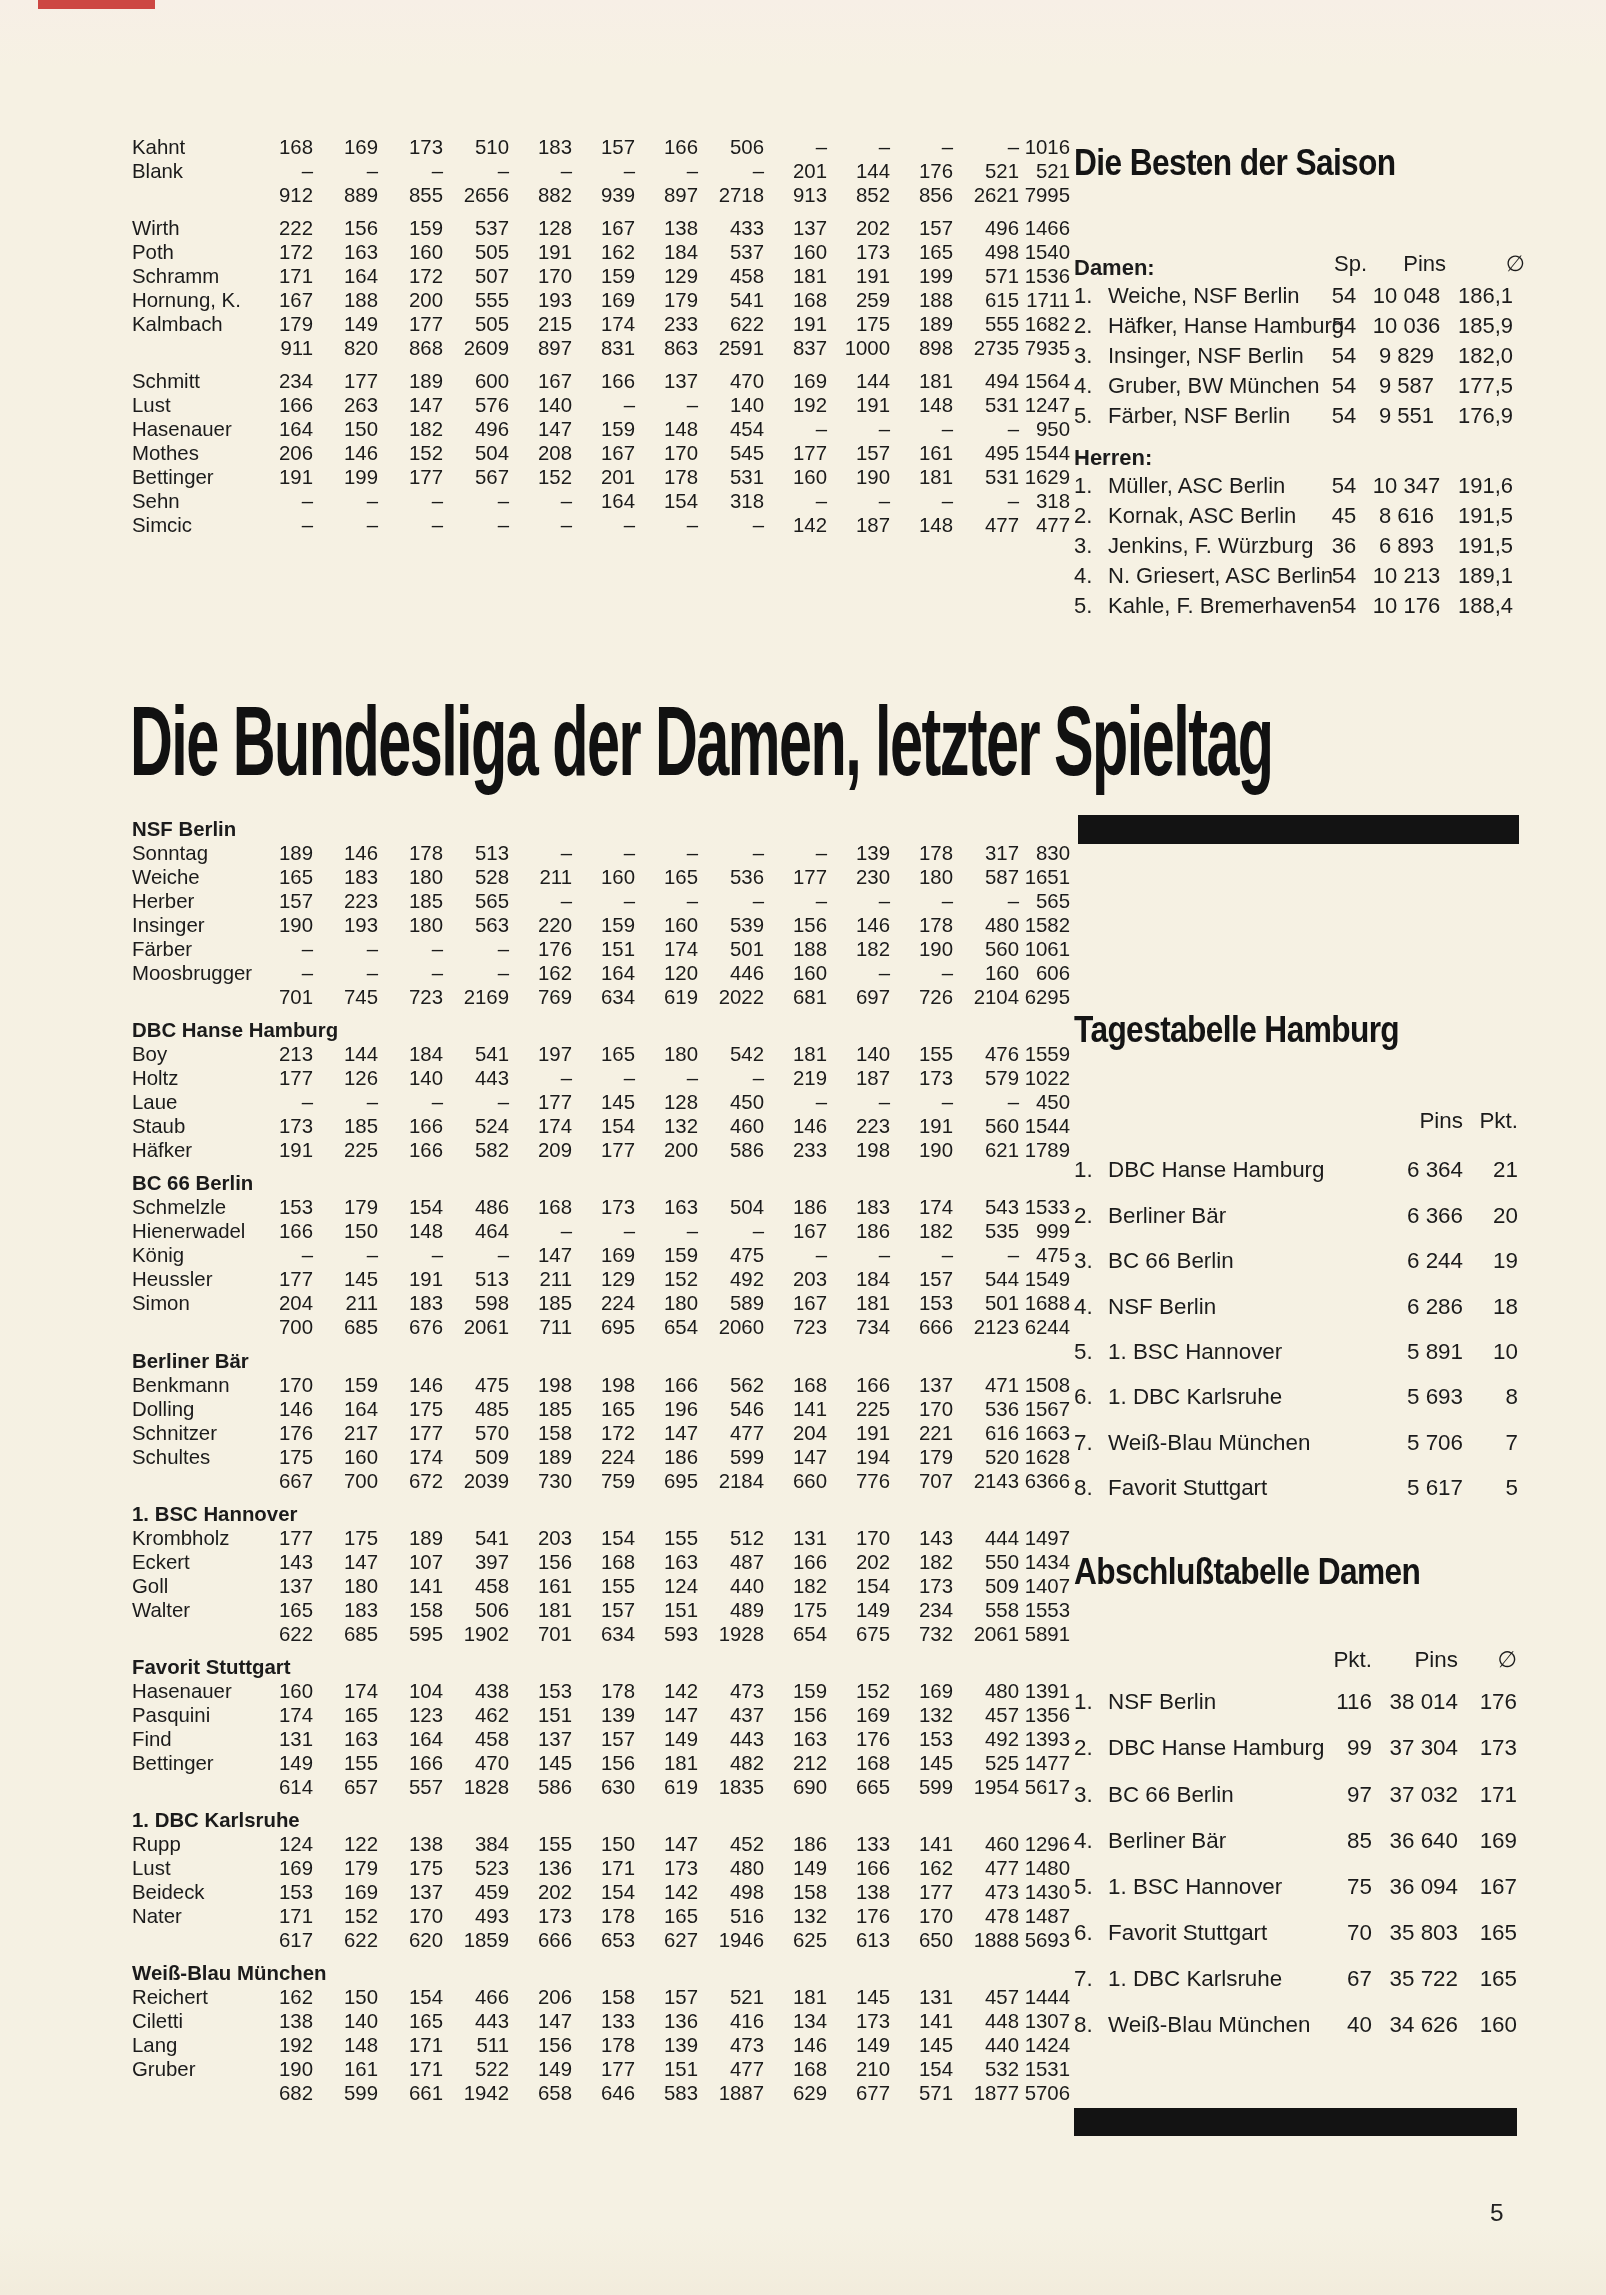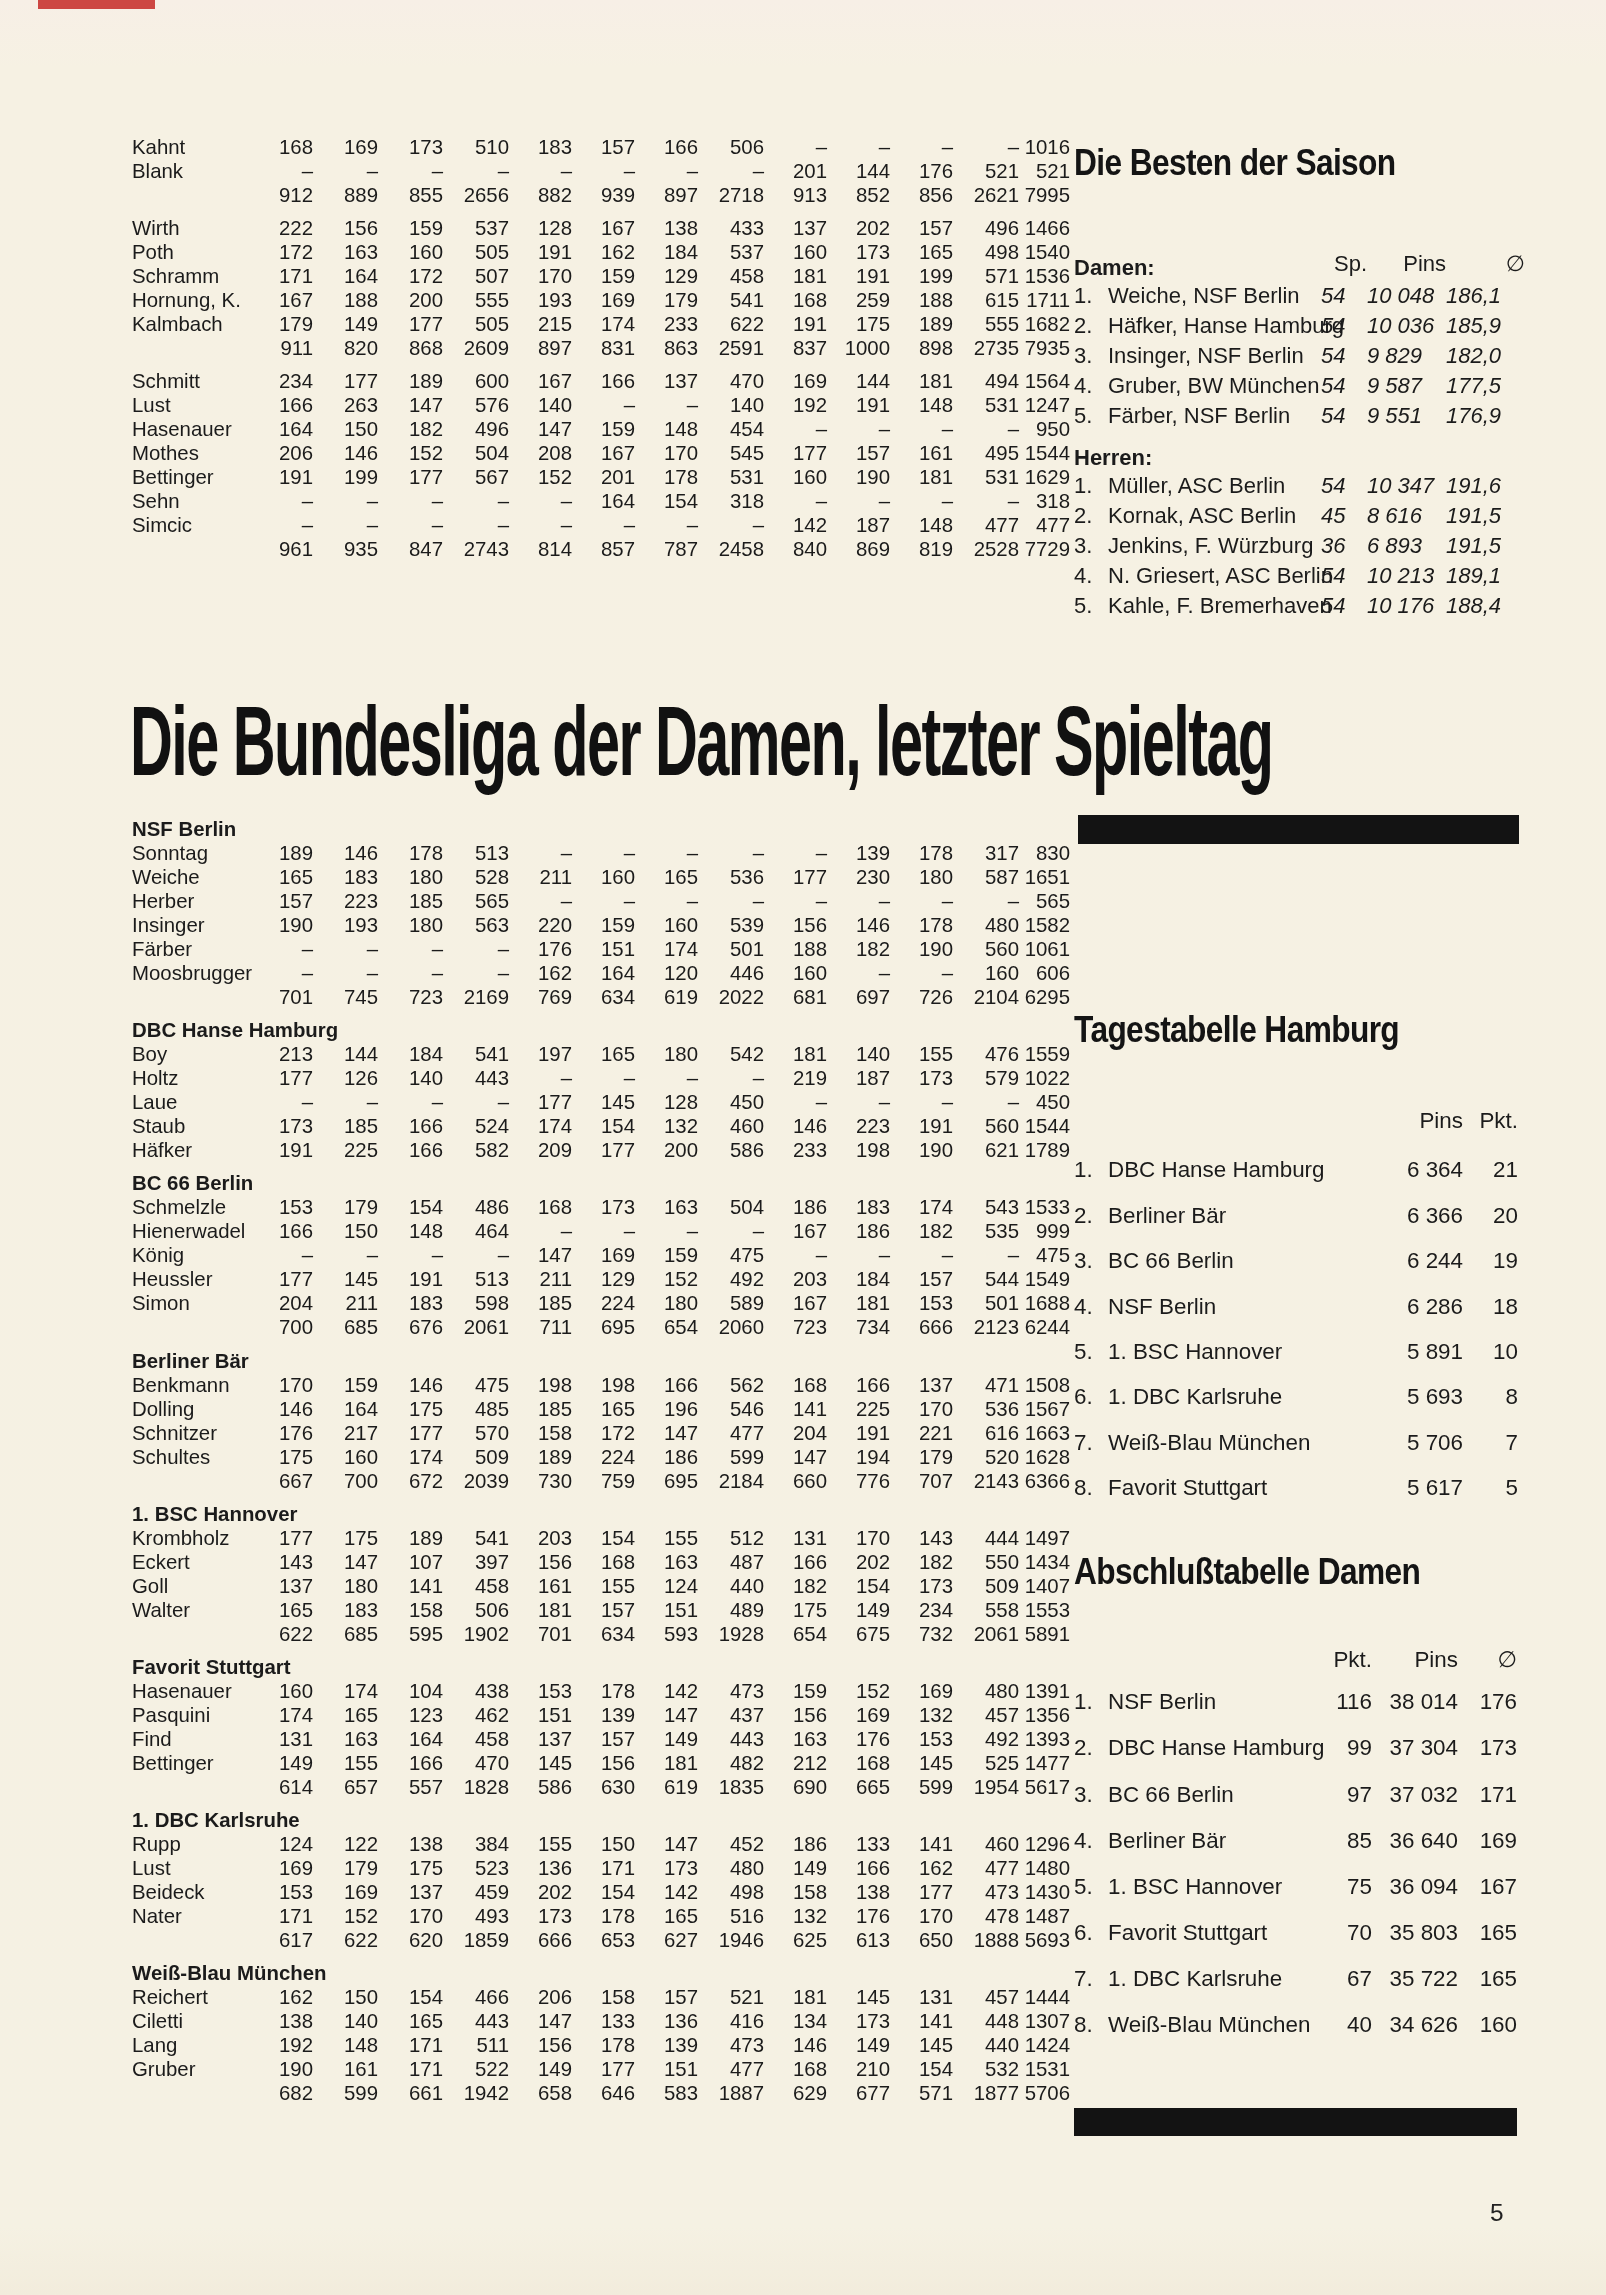--- a/index.html
+++ b/index.html
@@ -31,21 +31,21 @@
     transform:scaleX(0.60); transform-origin:left top;
     white-space:nowrap; color:#111;
   }
 
   
   .side-title {
     font-size:36px; font-weight:bold; letter-spacing:-0.7px;
     transform:scaleX(0.88); transform-origin:left top; white-space:nowrap; color:#141414;
   }
   .besten-grid { display:grid; grid-template-columns:34px 213px 46px 79px 79px; font-size:22px; line-height:30px; }
-  .besten-grid .num { text-align:left; white-space:nowrap;font-style:italic; }
+  .besten-grid .num { text-align:center; white-space:nowrap; }
   .besten-grid .nm { white-space:nowrap; }
   .grp-label { font-weight:bold; font-size:22px; }
   .bes-head { display:grid; grid-template-columns:34px 213px 46px 79px 79px; font-size:22px; }
   .bes-head .num { text-align:right; }
 
   .tages-grid { display:grid; grid-template-columns:34px 250px 105px 55px; font-size:22.4px; line-height:26px; }
   .tages-grid .num { text-align:right; white-space:nowrap; }
   .tages-grid .nm { white-space:nowrap; }
 
   .absch-grid { display:grid; grid-template-columns:34px 224px 40px 86px 59px; font-size:22.4px; line-height:26px; }
@@ -318,36 +318,20 @@
           <span class="num">–</span>
           <span class="num">–</span>
           <span class="num">–</span>
           <span class="num">–</span>
           <span class="num">–</span>
           <span class="num">142</span>
           <span class="num">187</span>
           <span class="num">148</span>
           <span class="num">477</span>
           <span class="num">477</span>
-        </div>
-        <div class="stat-row">
-          <span class="pname"></span>
-          <span class="num">961</span>
-          <span class="num">935</span>
-          <span class="num">847</span>
-          <span class="num">2743</span>
-          <span class="num">814</span>
-          <span class="num">857</span>
-          <span class="num">787</span>
-          <span class="num">2458</span>
-          <span class="num">840</span>
-          <span class="num">869</span>
-          <span class="num">819</span>
-          <span class="num">2528</span>
-          <span class="num">7729</span>
         </div>
         <div class="stat-gap"></div>
       </div>
     </div>
 
   <div class="abs" style="left:1074px; top:142px; width:461px;">
     <div class="side-title">Die Besten der Saison</div>
     <div class="abs bes-head" style="left:0; top:78px; width:451px;margin-top:31px;">
       <span></span>
         <span></span>

